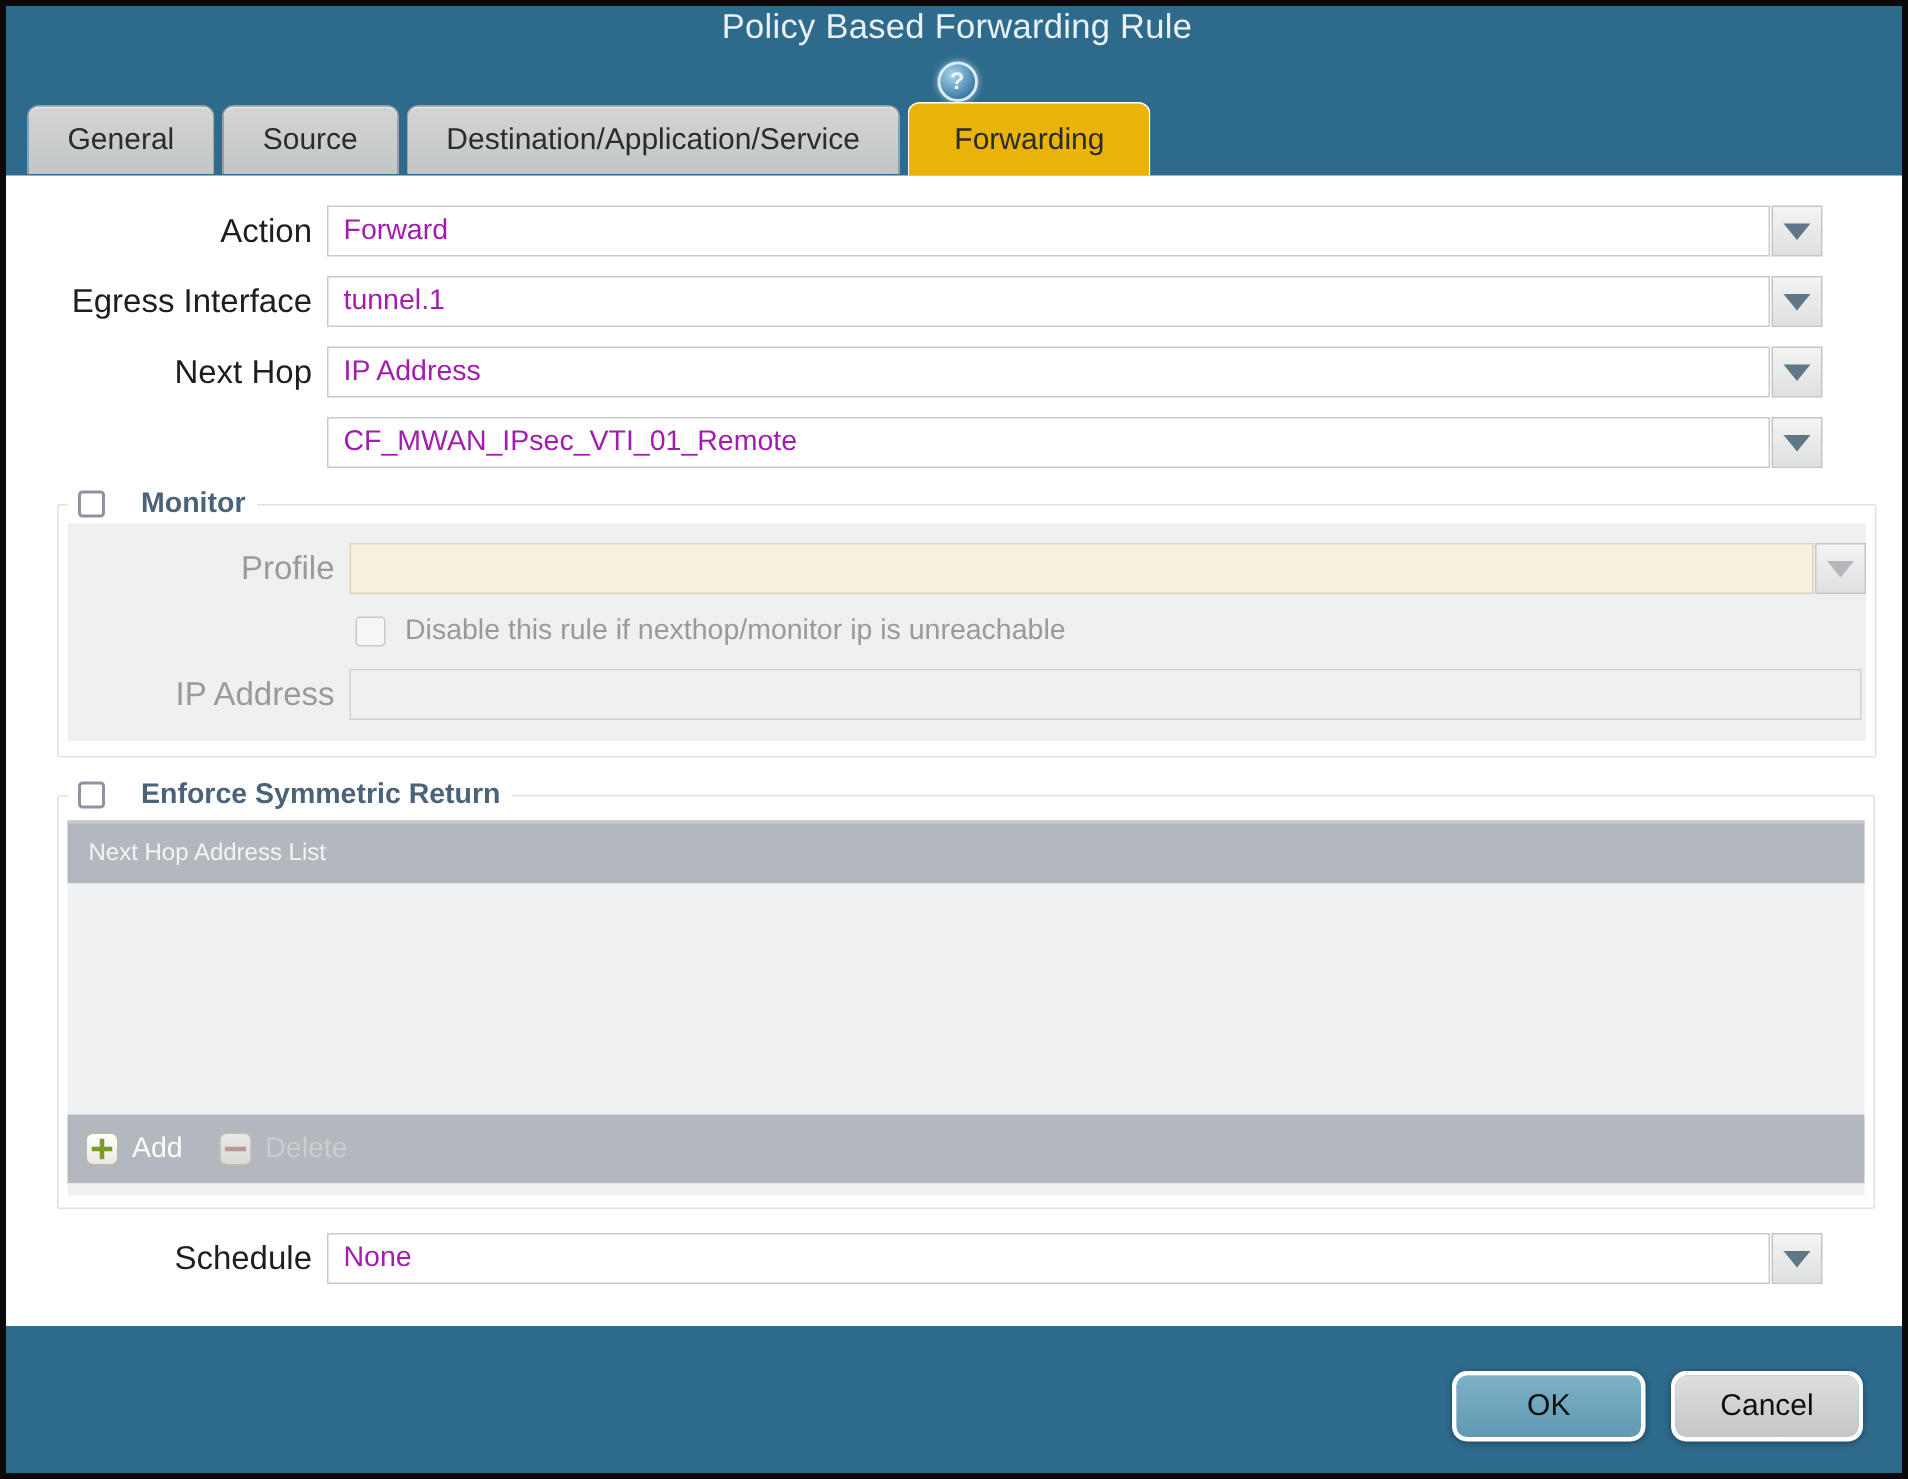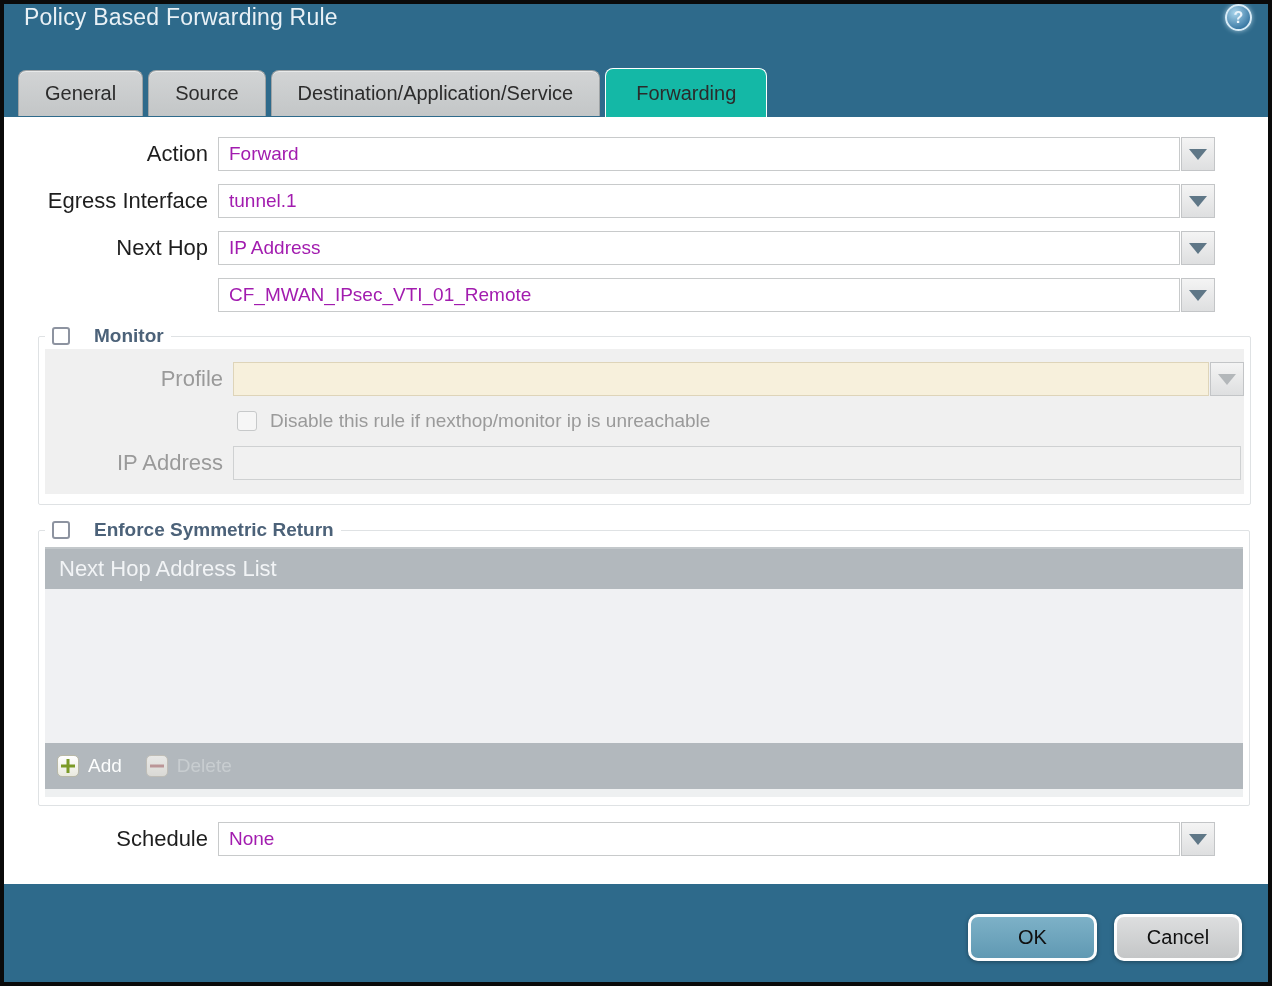--- a/index.html
+++ b/index.html
@@ -8,22 +8,23 @@
     width:1272px; height:986px; position:relative;
     background:#0a0a0a;
     font-family:"Liberation Sans", sans-serif;
   }
   .window {
     position:absolute; left:4px; top:4px; right:4px; bottom:4px;
     background:#2e6a8b; overflow:hidden;
   }
   
   .titlebar {
-    height:64px; display:flex; align-items:flex-start;
+    height:64px; display:flex; align-items:center;
     padding:0 16px 0 20px;
+    flex-direction:column;
   }
   .titlebar .title { color:#e9f1f6; font-size:23px; letter-spacing:.2px; flex:1; }
   .help-icon {
     width:27px; height:27px; border-radius:50%;
     background:radial-gradient(circle at 35% 30%, #a9d5ec, #3a79a4 75%);
     border:2px solid #d8ecf7;
     color:#eaf4fb; font-size:16px; font-weight:bold;
     display:flex; align-items:center; justify-content:center;
     box-shadow:0 0 5px rgba(210,235,250,.7);
     cursor:pointer;
@@ -33,21 +34,21 @@
   .tab {
     background:linear-gradient(#d2d4d5,#c3c6c7);
     border:1px solid #9fa3a5; border-bottom:none;
     border-radius:8px 8px 0 0;
     height:46px; display:flex; align-items:center;
     padding:0 26px; font-size:20px; color:#2c2c2c;
     box-shadow:inset 0 1px 0 #e8eaea;
     cursor:pointer;
   }
   .tab.active {
-    background:#14b8a6; border-color:#fff; height:49px; color:#2b2b2b;
+    background:#eab308; border-color:#fff; height:49px; color:#2b2b2b;
     box-shadow:none; padding:4px 30px;
   }
   
   .content {
     background:#fff; height:767px; padding-top:20px; position:relative;
   }
   .form-row { display:flex; align-items:center; margin-bottom:13px; }
   .form-row .lbl {
     width:204px; text-align:right; margin-right:10px;
     font-size:22px; color:#1e1e1e; white-space:nowrap;
@@ -92,21 +93,21 @@
   .input-ip { width:1008px !important; }
   .chk-row { display:flex; align-items:center; margin:14px 0 14px 192px; gap:13px; }
   .cbx-disabled {
     width:20px; height:20px; border:1px solid #c7c9ca; border-radius:3px;
     background:#f6f6f6; flex:0 0 auto;
   }
   .chk-row .chk-lbl { font-size:19px; color:#9a9a9a; }
   
   .tblwrap { margin:6px 2px 2px 2px; }
   .tbl-header {
-    background:#b2b8bd; color:#f2f4f6; font-size:22px;
+    background:#b2b8bd; color:#f2f4f6; font-size:16px;
     height:42px; display:flex; align-items:center; padding:0 14px;
     border-top:2px solid #c3c8cb;
   }
   .tbl-body { background:#f0f1f3; height:154px; }
   .tbl-footer {
     background:#b2b8bd; height:46px;
     display:flex; align-items:center; padding:0 12px; gap:24px;
   }
   .tbl-bottomstrip { background:#eef0f1; height:8px; }
   .tbl-btn { display:flex; align-items:center; gap:9px; cursor:pointer; }

